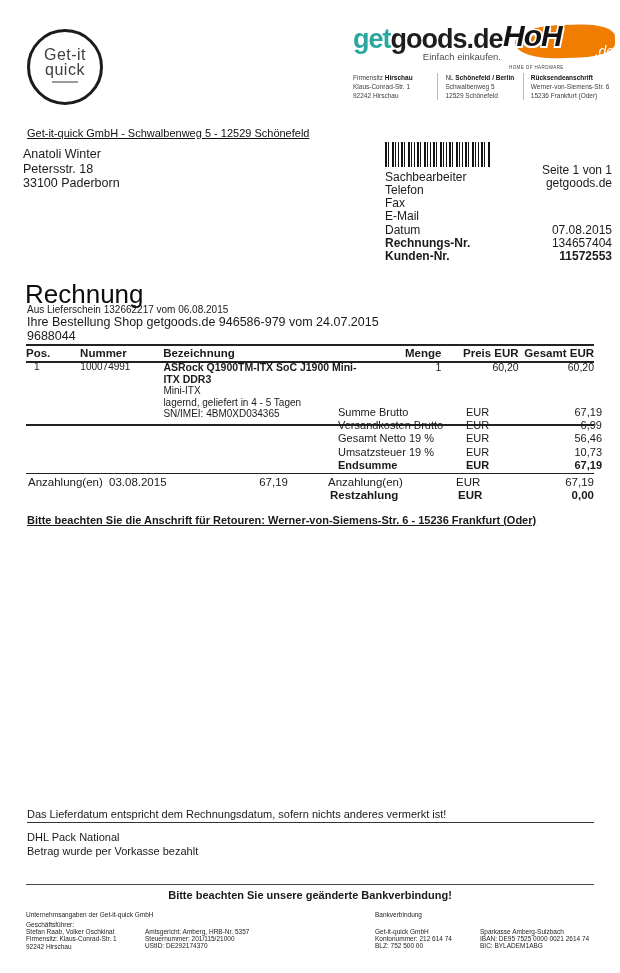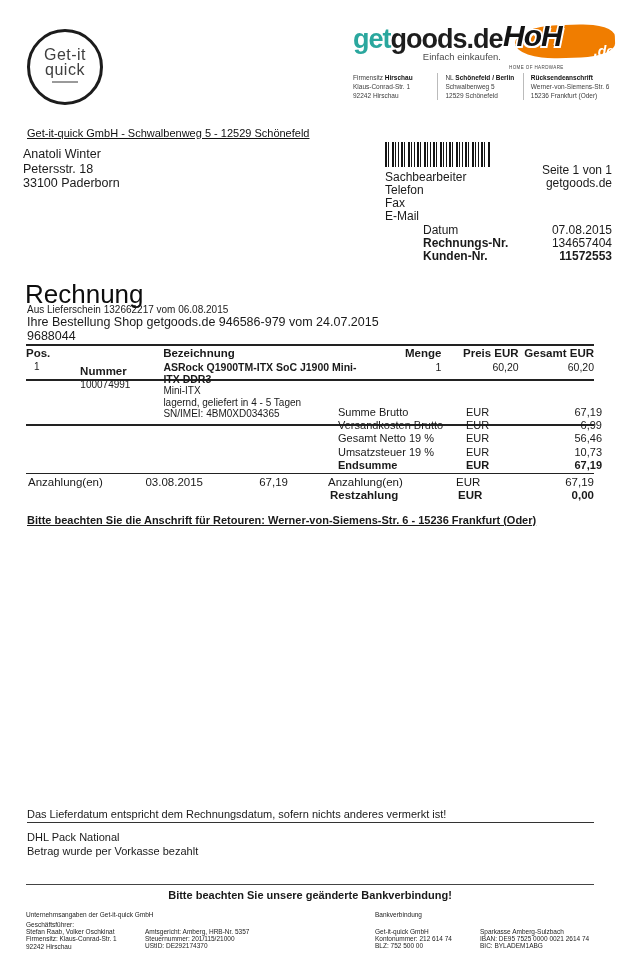--- a/index.html
+++ b/index.html
@@ -19,55 +19,55 @@
   
   .gg{left:353px;top:25px;width:148px;}
   .gg-word{font-size:27px;font-weight:bold;letter-spacing:-1px;line-height:28px;color:#1d1d1d;}
   .gg-tag{font-size:9.5px;color:#4d4d4d;text-align:right;margin-top:-2px;}
 
   
   .hoh{left:503px;top:20px;width:114px;height:46px;}
   .hoh-blob{position:absolute;left:12px;top:5px;width:100px;height:33px;border-radius:55% 45% 45% 55%/65% 50% 50% 65%;transform:rotate(-2deg);}
   .hoh-word{position:absolute;left:0;top:-1px;font-size:30px;font-weight:800;font-style:italic;color:#131313;letter-spacing:-1px;
     text-shadow:-1.5px -1.5px 0 #fff,1.5px -1.5px 0 #fff,-1.5px 1.5px 0 #fff,1.5px 1.5px 0 #fff,0 1.5px 0 #fff,0 -1.5px 0 #fff;}
-  .hoh-de{position:absolute;right:3px;bottom:7px;font-size:14px;font-weight:bold;font-style:italic;color:#fff;}
+  .hoh-de{position:absolute;right:3px;bottom:7px;font-size:14px;font-weight:normal;font-style:italic;color:#fff;}
   .hoh-tag{position:absolute;left:6px;bottom:-4px;font-size:4.5px;color:#444;letter-spacing:0.4px;}
 
   
   .addr-cols{left:353px;top:73px;width:264px;display:flex;font-size:6.5px;line-height:9px;color:#3c3c3c;}
   .addr-col{padding-right:7px;}
   .addr-col+.addr-col{border-left:1px solid #bbb;padding-left:7px;}
   .addr-col .t{font-weight:bold;color:#111;}
 
   
   .sender{left:27px;top:127px;font-size:11px;text-decoration:underline;color:#111;}
   .recipient{left:23px;top:147px;font-size:12.5px;line-height:14.5px;}
 
   
   .barcode{left:385px;top:142px;width:105px;height:25px;
     background:repeating-linear-gradient(90deg,#141414 0 2px,#fff 2px 3px,#141414 3px 4px,#fff 4px 7px,#141414 7px 9px,#fff 9px 10px,#141414 10px 11px,#fff 11px 13px,#141414 13px 14px,#fff 14px 16px);}
   .contact{left:385px;top:171px;font-size:12px;line-height:13px;}
   .pageinfo{left:470px;top:164px;width:142px;text-align:right;font-size:12px;line-height:13px;}
   .meta{left:385px;top:224px;width:227px;font-size:12px;line-height:13px;}
   .meta-row{display:flex;}
-  .meta-row .ml{flex:1;margin-left:38px;}
+  .meta-row .ml{flex:1;}
   .meta-row .mv{text-align:right;}
   .b{font-weight:bold;}
 
   
   .title{left:25px;top:279px;font-size:26px;letter-spacing:0;color:#0d0d0d;}
   .sub1{left:27px;top:304px;font-size:10px;}
   .sub2{left:27px;top:315px;font-size:12.5px;}
   .sub3{left:27px;top:329px;font-size:12.5px;}
 
   
   .thead{left:26px;top:344px;width:568px;display:flex;border-top:2px solid #222;border-bottom:2px solid #222;
     font-weight:bold;font-size:11.5px;padding:1px 0 2px;}
   .c-pos{width:56px;}
-  .c-num{width:86px;margin-top:18px;}
+  .c-num{width:86px;}
   .c-bez{width:208px;}
   .c-mng{width:80px;text-align:right;}
   .c-prs{width:80px;text-align:right;}
   .c-ges{width:78px;text-align:right;}
   .trow{left:26px;top:361px;width:568px;display:flex;font-size:10px;border-bottom:2.5px solid #222;padding-bottom:4px;min-height:36px;}
   .trow .c-pos{padding-left:8px;box-sizing:border-box;}
   .item-name{font-weight:bold;font-size:10.5px;line-height:12px;}
   .item-desc{line-height:11.5px;}
   .trow .c-mng,.trow .c-prs,.trow .c-ges{font-size:10.5px;}
 
@@ -76,21 +76,21 @@
   .t-row{display:flex;}
   .t-pad{width:304px;}
   .t-label{width:128px;}
   .t-cur{width:56px;}
   .t-val{flex:1;text-align:right;}
 
   
   .payments{left:26px;top:473px;width:568px;border-top:1.5px solid #222;font-size:11.5px;line-height:13.2px;padding-top:2px;}
   .p-row{display:flex;}
   .p-label{width:83px;padding-left:2px;box-sizing:border-box;}
-  .p-date{width:94px;text-align:right;}
+  .p-date{width:94px;}
   .p-amt{width:85px;text-align:right;margin-right:40px;}
   .p-spacer{width:304px;}
 
   .returns{left:27px;top:514px;font-size:11px;font-weight:bold;text-decoration:underline;}
 
   .delivery{left:27px;top:808px;width:567px;font-size:11px;border-bottom:1px solid #333;padding-bottom:2px;}
   .shipping{left:27px;top:831px;font-size:11px;line-height:13.5px;}
 
   .banner-rule{left:26px;top:884px;width:568px;border-top:1px solid #444;height:0;}
   .banner{left:0;top:889px;width:620px;text-align:center;font-size:11px;font-weight:bold;}

